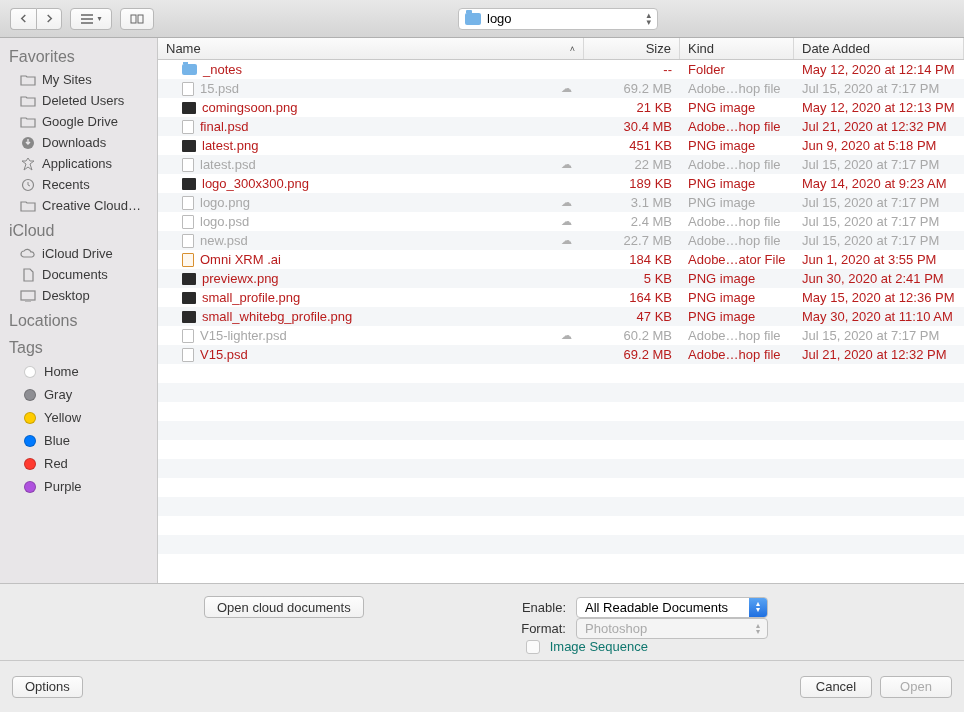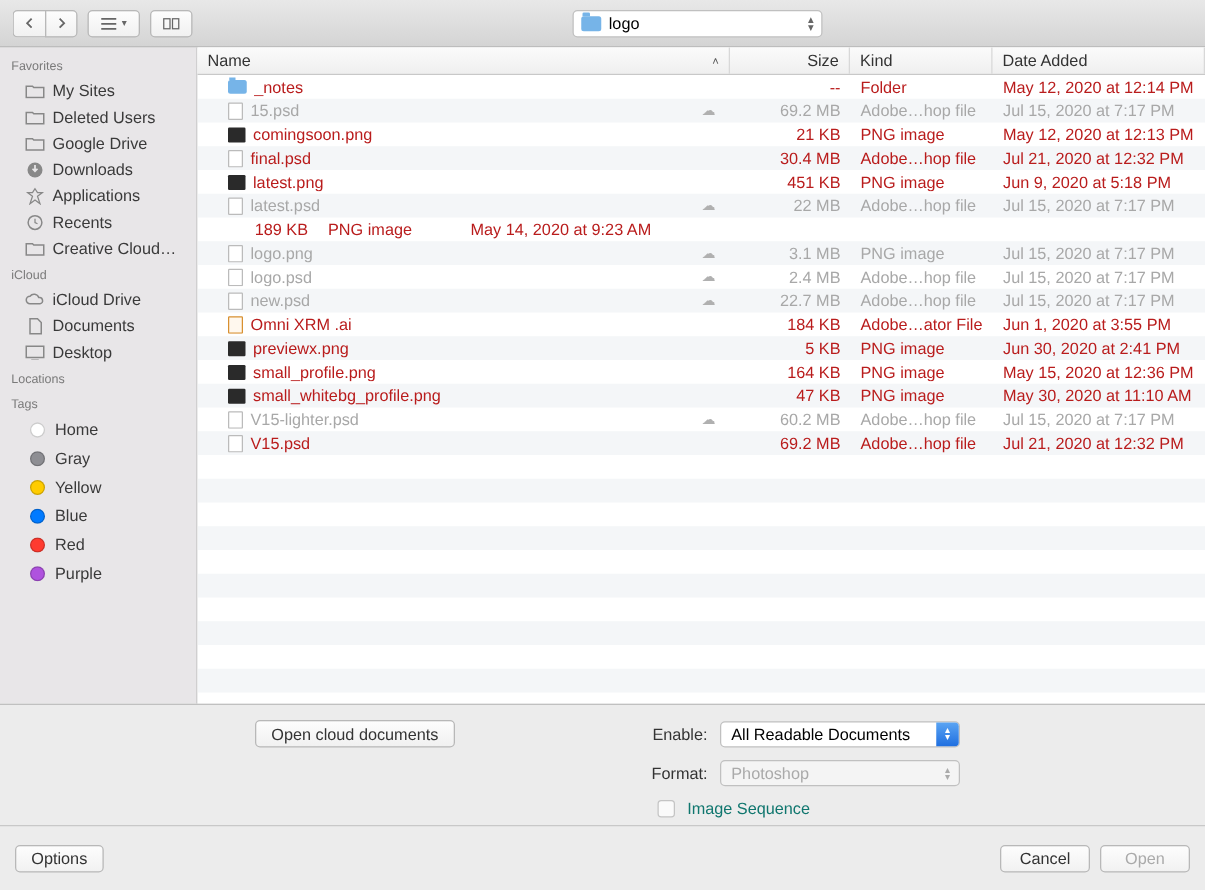--- a/index.html
+++ b/index.html
@@ -12,21 +12,21 @@
 .btn-group .tb-btn:last-child { border-radius: 0 4px 4px 0; }
 .path-popup { flex: 0 0 200px; margin-left: auto; margin-right: auto; height: 22px; background: #fff; border: 1px solid #c0c0c0; border-radius: 4px; display: flex; align-items: center; padding: 0 6px; gap: 6px; }
 .folder-mini { width: 16px; height: 12px; background: #76b4e8; border-radius: 2px; position: relative; }
 .folder-mini::before { content: ''; position: absolute; top: -3px; left: 1px; width: 6px; height: 3px; background: #76b4e8; border-radius: 1px 1px 0 0; }
 .popup-arrows { margin-left: auto; color: #666; font-size: 9px; line-height: 7px; }
 .search-box { width: 290px; height: 22px; background: #fff; border: 1px solid #c0c0c0; border-radius: 4px; display: flex; align-items: center; padding: 0 6px; gap: 4px; color: #999; }
 .search-box input { border: none; outline: none; flex: 1; background: transparent; color: #333; }
 
 .main { flex: 1; display: flex; min-height: 0; }
 .sidebar { width: 158px; background: #e8e6e8; border-right: 1px solid #c8c8c8; overflow-y: auto; padding-top: 4px; }
-.sb-header { color: #7a7a7a; font-size: 10px; padding: 6px 9px 3px; font-weight: 500; }
+.sb-header { color: #7a7a7a; font-size: 16px; padding: 6px 9px 3px; font-weight: 500; }
 .sb-item { display: flex; align-items: center; gap: 6px; padding: 3px 9px 3px 20px; color: #3a3a3a; cursor: pointer; }
 .sb-item .ic { width: 16px; display: flex; align-items: center; justify-content: center; color: #7a7a7a; }
 .tag-item { display: flex; align-items: center; gap: 8px; padding: 4px 9px 4px 24px; color: #3a3a3a; cursor: pointer; }
 .tag-dot { width: 12px; height: 12px; border-radius: 50%; border: 1px solid rgba(0,0,0,0.2); }
 
 .filearea { flex: 1; display: flex; flex-direction: column; background: #fff; min-width: 0; }
 .cols { height: 22px; background: linear-gradient(#fbfbfb,#efefef); border-bottom: 1px solid #c8c8c8; display: flex; align-items: center; color: #333; font-size: 11px; }
 .col { padding: 0 8px; border-right: 1px solid #d8d8d8; height: 100%; display: flex; align-items: center; }
 .col.name { flex: 1; position: relative; }
 .col.size { width: 96px; justify-content: flex-end; }
@@ -46,21 +46,21 @@
 .row:not(.dim) { color: #b91c1c; }
 .cloud-ic { color: #b0b0b0; margin-left: auto; margin-right: 4px; font-size: 11px; }
 .fico { width: 16px; height: 14px; display: flex; align-items: center; justify-content: center; font-size: 11px; flex-shrink: 0; }
 .fico.folder { background: #76b4e8; border-radius: 2px; height: 11px; width: 15px; position: relative; }
 .fico.folder::before { content:''; position:absolute; top:-3px; left:1px; width:5px; height:3px; background:#76b4e8; border-radius:1px 1px 0 0; }
 .fico.doc { border: 1px solid #bbb; border-radius: 1px; background: #fff; width: 12px; height: 14px; }
 .fico.dark { background: #2a2a2a; border-radius: 1px; width: 14px; height: 12px; }
 .fico.psd { border: 1px solid #bbb; background: #fff; width: 12px; height: 14px; border-radius: 1px; }
 .fico.ai { border: 1px solid #d89030; background: #fff8ee; width: 12px; height: 14px; border-radius: 1px; }
 
-.bottom-panel { background: #ececec; border-top: 1px solid #c0c0c0; padding: 12px 16px 6px; display: flex; flex-direction: column; gap: 10px; }
+.bottom-panel { background: #ececec; border-top: 1px solid #c0c0c0; padding: 12px 16px 6px; display: flex; flex-direction: column; gap: 0; }
 .bp-row { display: flex; align-items: center; gap: 10px; }
 .mac-btn { height: 22px; padding: 0 12px; background: linear-gradient(#fdfdfd,#f1f1f1); border: 1px solid #b8b8b8; border-radius: 4px; cursor: pointer; color: #333; display: inline-flex; align-items: center; }
 .mac-btn.disabled { color: #aaa; cursor: default; }
 .lbl { color: #333; text-align: right; width: 54px; }
 .select { height: 21px; width: 192px; border: 1px solid #c0c0c0; border-radius: 4px; background: #fff; display: flex; align-items: center; padding: 0 4px 0 8px; position: relative; }
 .select.blue-end::after { content:''; position:absolute; right:0; top:0; bottom:0; width:18px; background: linear-gradient(#5aa4f3,#1f6fe0); border-radius: 0 3px 3px 0; }
 .select .sel-arrows { position: absolute; right: 4px; color: #fff; font-size: 8px; line-height: 6px; z-index: 1; text-align: center; width: 10px; }
 .select.disabled { color: #aaa; background: #f4f4f4; align-items: center; }
 .select.disabled .sel-arrows { color: #aaa; position: absolute; right: 4px; font-size: 8px; line-height: 6px; }
 .chk { width: 14px; height: 14px; border: 1px solid #c4c4c4; border-radius: 3px; background: #fafafa; }
@@ -276,20 +276,24 @@
           <div class="cell name">
             <span class="fico psd"></span>
             <span>latest.psd</span>
             <span class="cloud-ic">☁</span>
           </div>
           <div class="cell size">22 MB</div>
           <div class="cell kind">Adobe…hop file</div>
           <div class="cell date">Jul 15, 2020 at 7:17 PM</div>
         </div>
         <div class="row">
+          <div class="cell name">
+            <span class="fico dark"></span>
+            <span>logo_300x300.png</span>
+          </div>
           <div class="cell size">189 KB</div>
           <div class="cell kind">PNG image</div>
           <div class="cell date">May 14, 2020 at 9:23 AM</div>
         </div>
         <div class="row dim">
           <div class="cell name">
             <span class="fico doc"></span>
             <span>logo.png</span>
             <span class="cloud-ic">☁</span>
           </div>

